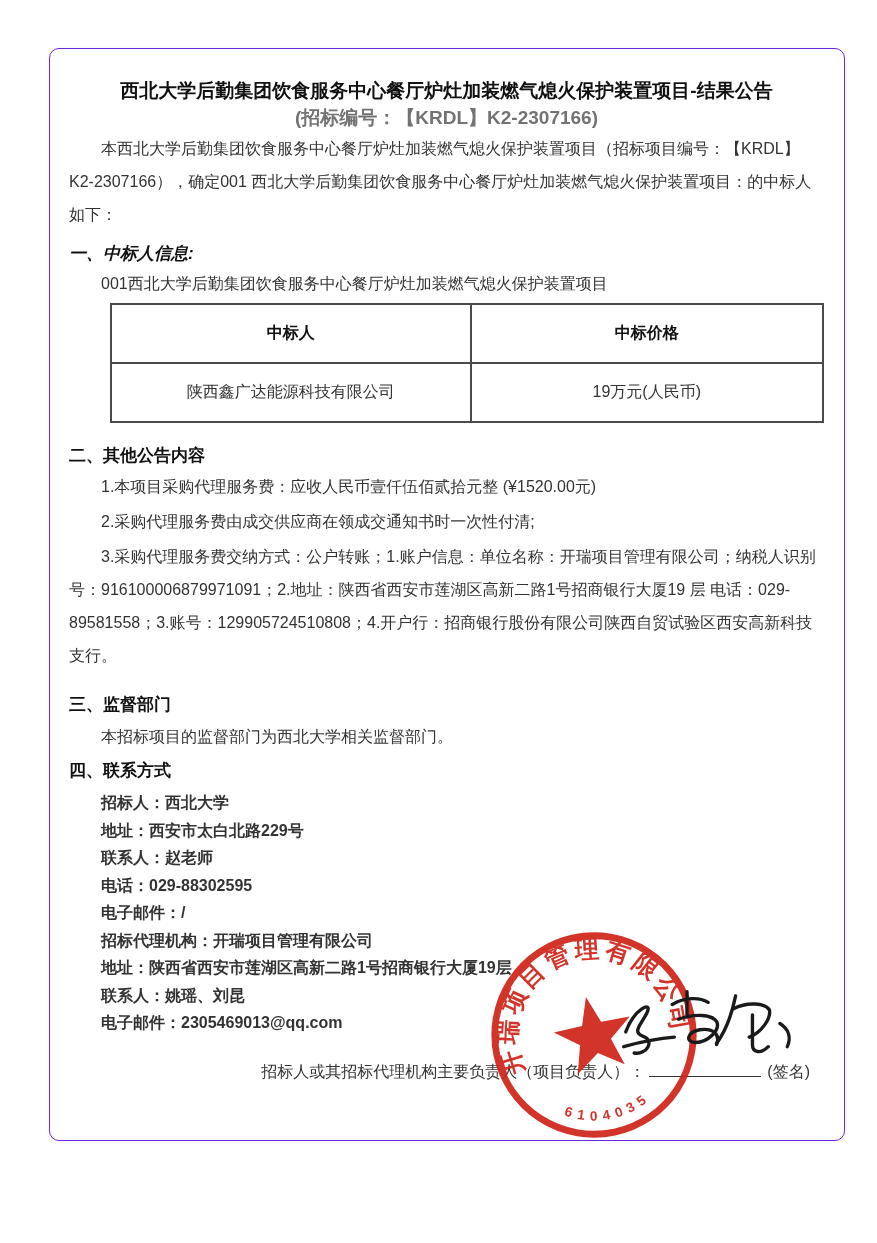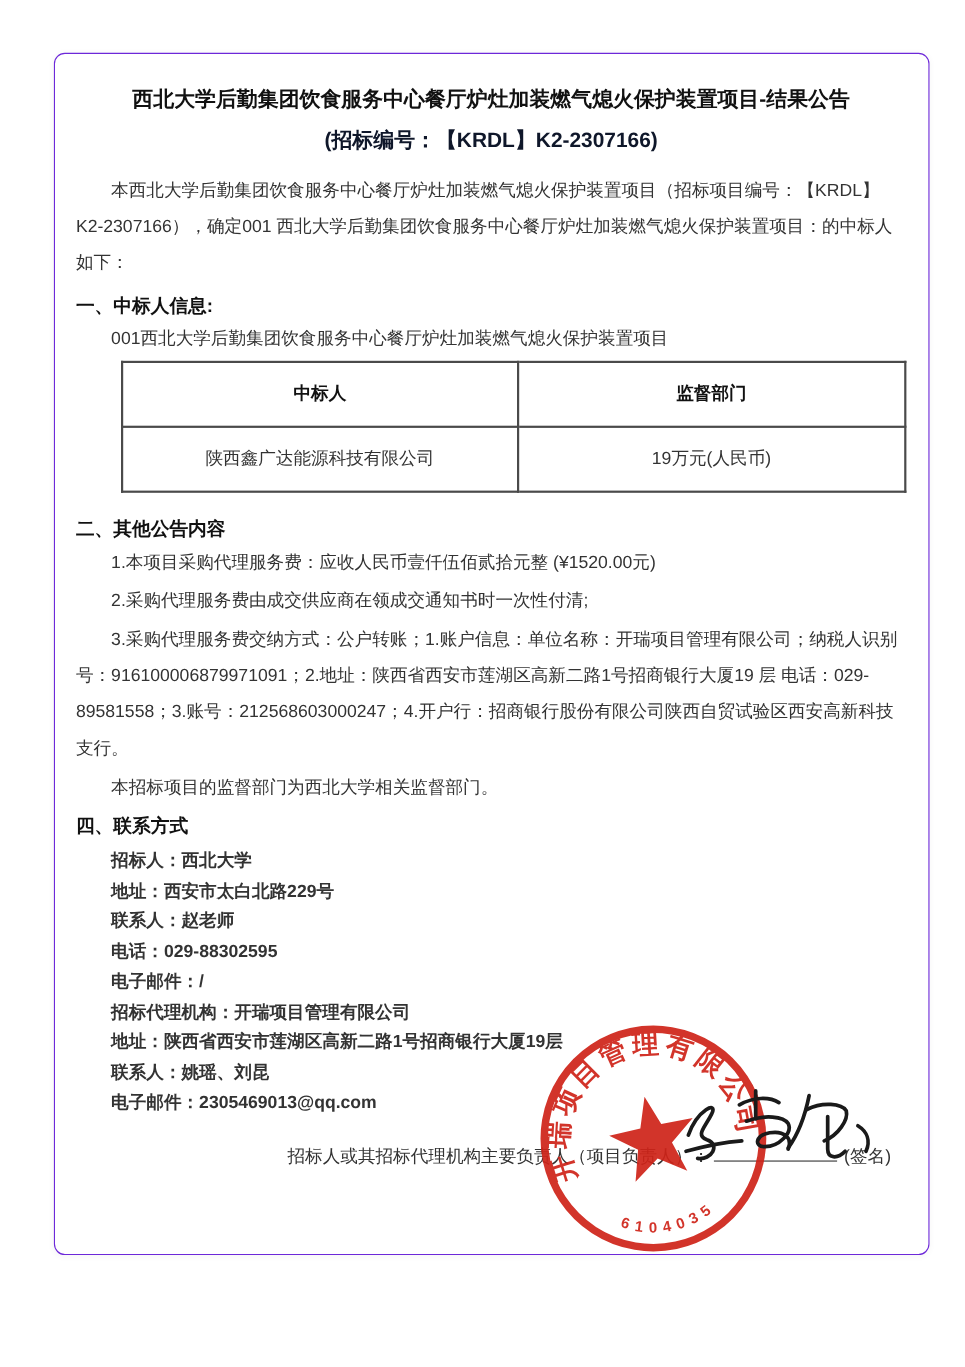--- a/index.html
+++ b/index.html
@@ -24,38 +24,37 @@
     text-align: center;
     font-size: 19px;
     font-weight: bold;
     color: #111111;
     line-height: 27px;
   }
   .doc-subtitle {
     text-align: center;
     font-size: 19px;
     font-weight: bold;
-    color: #0f172a;
+    color: #737373;
     line-height: 27px;
-    margin-top: 11px;
   }
   .intro {
-    margin-top: 15px;
+    margin-top: 1px;
     font-size: 16px;
     line-height: 33px;
     text-indent: 2em;
     color: #333;
   }
   .sec-heading {
     font-size: 17px;
     font-weight: bold;
     color: #111111;
     line-height: 24px;
   }
-  .sec1-heading { margin-top: 11px; }
+  .sec1-heading { margin-top: 11px; font-style: italic; }
   .sec2-heading { margin-top: 21px; }
   .sec3-heading { margin-top: 21px; }
   .sec4-heading { margin-top: 7px; }
   .sub-line {
     padding-left: 2em;
     font-size: 16px;
     line-height: 27px;
     margin-top: 4px;
   }
   table.award-table {
@@ -135,34 +134,35 @@
 
   <p class="intro">本西北大学后勤集团饮食服务中心餐厅炉灶加装燃气熄火保护装置项目（招标项目编号：【KRDL】K2-2307166），确定001 西北大学后勤集团饮食服务中心餐厅炉灶加装燃气熄火保护装置项目：的中标人如下：</p>
 
   <div class="sec-heading sec1-heading">一、中标人信息:</div>
   <div class="sub-line">001西北大学后勤集团饮食服务中心餐厅炉灶加装燃气熄火保护装置项目</div>
 
   <table class="award-table">
     <tbody>
       <tr class="th-row">
         <td style="width:50.5%">中标人</td>
-        <td>监督部门</td>
+        <td>中标价格</td>
       </tr>
       <tr>
         <td>陕西鑫广达能源科技有限公司</td>
         <td>19万元(人民币)</td>
       </tr>
     </tbody>
   </table>
 
   <div class="sec-heading sec2-heading">二、其他公告内容</div>
   <p class="notice-item">1.本项目采购代理服务费：应收人民币壹仟伍佰贰拾元整 (¥1520.00元)</p>
   <p class="notice-item">2.采购代理服务费由成交供应商在领成交通知书时一次性付清;</p>
-  <p class="notice-item">3.采购代理服务费交纳方式：公户转账；1.账户信息：单位名称：开瑞项目管理有限公司；纳税人识别号：916100006879971091；2.地址：陕西省西安市莲湖区高新二路1号招商银行大厦19 层 电话：029-89581558；3.账号：212568603000247；4.开户行：招商银行股份有限公司陕西自贸试验区西安高新科技支行。</p>
-
+  <p class="notice-item">3.采购代理服务费交纳方式：公户转账；1.账户信息：单位名称：开瑞项目管理有限公司；纳税人识别号：916100006879971091；2.地址：陕西省西安市莲湖区高新二路1号招商银行大厦19 层 电话：029-89581558；3.账号：129905724510808；4.开户行：招商银行股份有限公司陕西自贸试验区西安高新科技支行。</p>
+
+  <div class="sec-heading sec3-heading">三、监督部门</div>
   <p class="sec3-body">本招标项目的监督部门为西北大学相关监督部门。</p>
 
   <div class="sec-heading sec4-heading">四、联系方式</div>
   <div class="contact-block">
     <div class="contact-line">招标人：西北大学</div>
     <div class="contact-line">地址：西安市太白北路229号</div>
     <div class="contact-line">联系人：赵老师</div>
     <div class="contact-line">电话：029-88302595</div>
     <div class="contact-line">电子邮件：/</div>
     <div class="contact-line">招标代理机构：开瑞项目管理有限公司</div>

